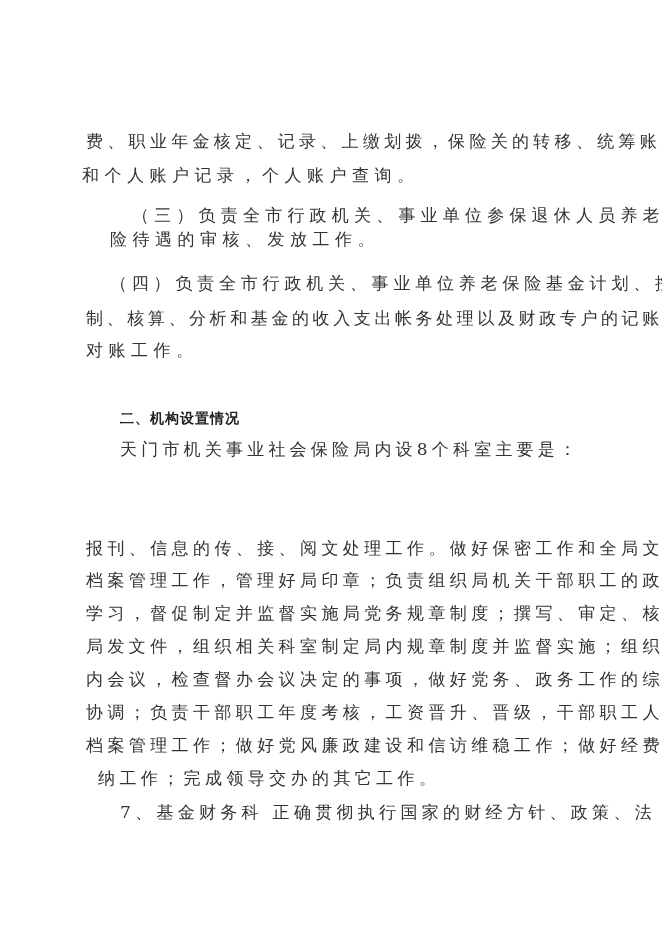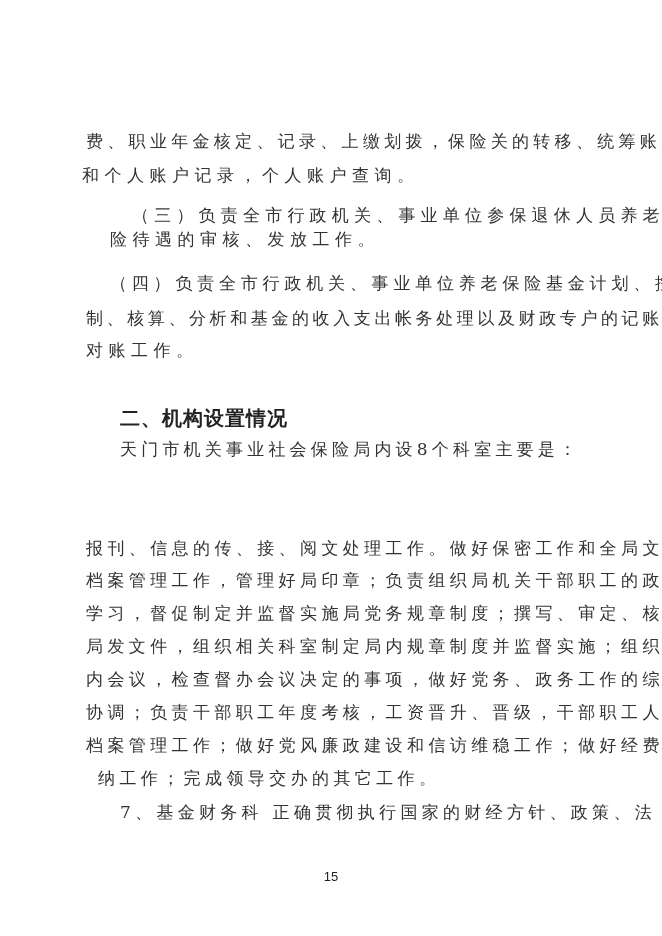--- a/index.html
+++ b/index.html
@@ -2,21 +2,21 @@
 <html><head>
 <meta charset="utf-8">
 <style>
   html, body { margin: 0; padding: 0; background: #ffffff; }
   body { width: 662px; height: 936px; position: relative; overflow: hidden;
          font-family: "DejaVu Serif", "Liberation Serif", serif; color: #2a2a2a; }
   .page { position: absolute; left: 0; top: 0; width: 662px; height: 936px; background: #fff; }
   .line { position: absolute; white-space: nowrap; font-size: 17px; line-height: 22px;
           letter-spacing: 5.5px; color: #333; }
   .heading { font-family: "DejaVu Sans", "Liberation Sans", sans-serif; font-weight: bold;
-             font-size: 20px; letter-spacing: 1px; color: #222; }
+             font-size: 14px; letter-spacing: 1px; color: #222; }
   .pagenum { position: absolute; left: 0; width: 662px; text-align: center; top: 869px;
              font-family: "Liberation Sans", "DejaVu Sans", sans-serif; font-size: 13px; color: #222; }
 </style>
 </head>
 <body>
 
 <div class="page">
 
   <div class="line" style="left:86px; top:130px; letter-spacing:4.3px;">费、职业年金核定、记录、上缴划拨，保险关的转移、统筹账户</div>
   <div class="line" style="left:82px; top:164px;">和个人账户记录，个人账户查询。</div>
@@ -33,14 +33,13 @@
   <div class="line" style="left:86px; top:537px; letter-spacing:4.4px;">报刊、信息的传、接、阅文处理工作。做好保密工作和全局文书</div>
   <div class="line" style="left:86px; top:569px; letter-spacing:4.4px;">档案管理工作，管理好局印章；负责组织局机关干部职工的政治</div>
   <div class="line" style="left:86px; top:602px; letter-spacing:4.4px;">学习，督促制定并监督实施局党务规章制度；撰写、审定、核发</div>
   <div class="line" style="left:86px; top:635px; letter-spacing:4.4px;">局发文件，组织相关科室制定局内规章制度并监督实施；组织局</div>
   <div class="line" style="left:86px; top:668px; letter-spacing:4.4px;">内会议，检查督办会议决定的事项，做好党务、政务工作的综合</div>
   <div class="line" style="left:86px; top:701px; letter-spacing:4.4px;">协调；负责干部职工年度考核，工资晋升、晋级，干部职工人事</div>
   <div class="line" style="left:86px; top:734px; letter-spacing:4.4px;">档案管理工作；做好党风廉政建设和信访维稳工作；做好经费出</div>
   <div class="line" style="left:98px; top:767px; letter-spacing:4.4px;">纳工作；完成领导交办的其它工作。</div>
   <div class="line" style="left:120px; top:801px; letter-spacing:4.3px;">7、基金财务科   正确贯彻执行国家的财经方针、政策、法</div>
 
-  <div class="pagenum">15</div>
 </div>
 
 </body></html>

